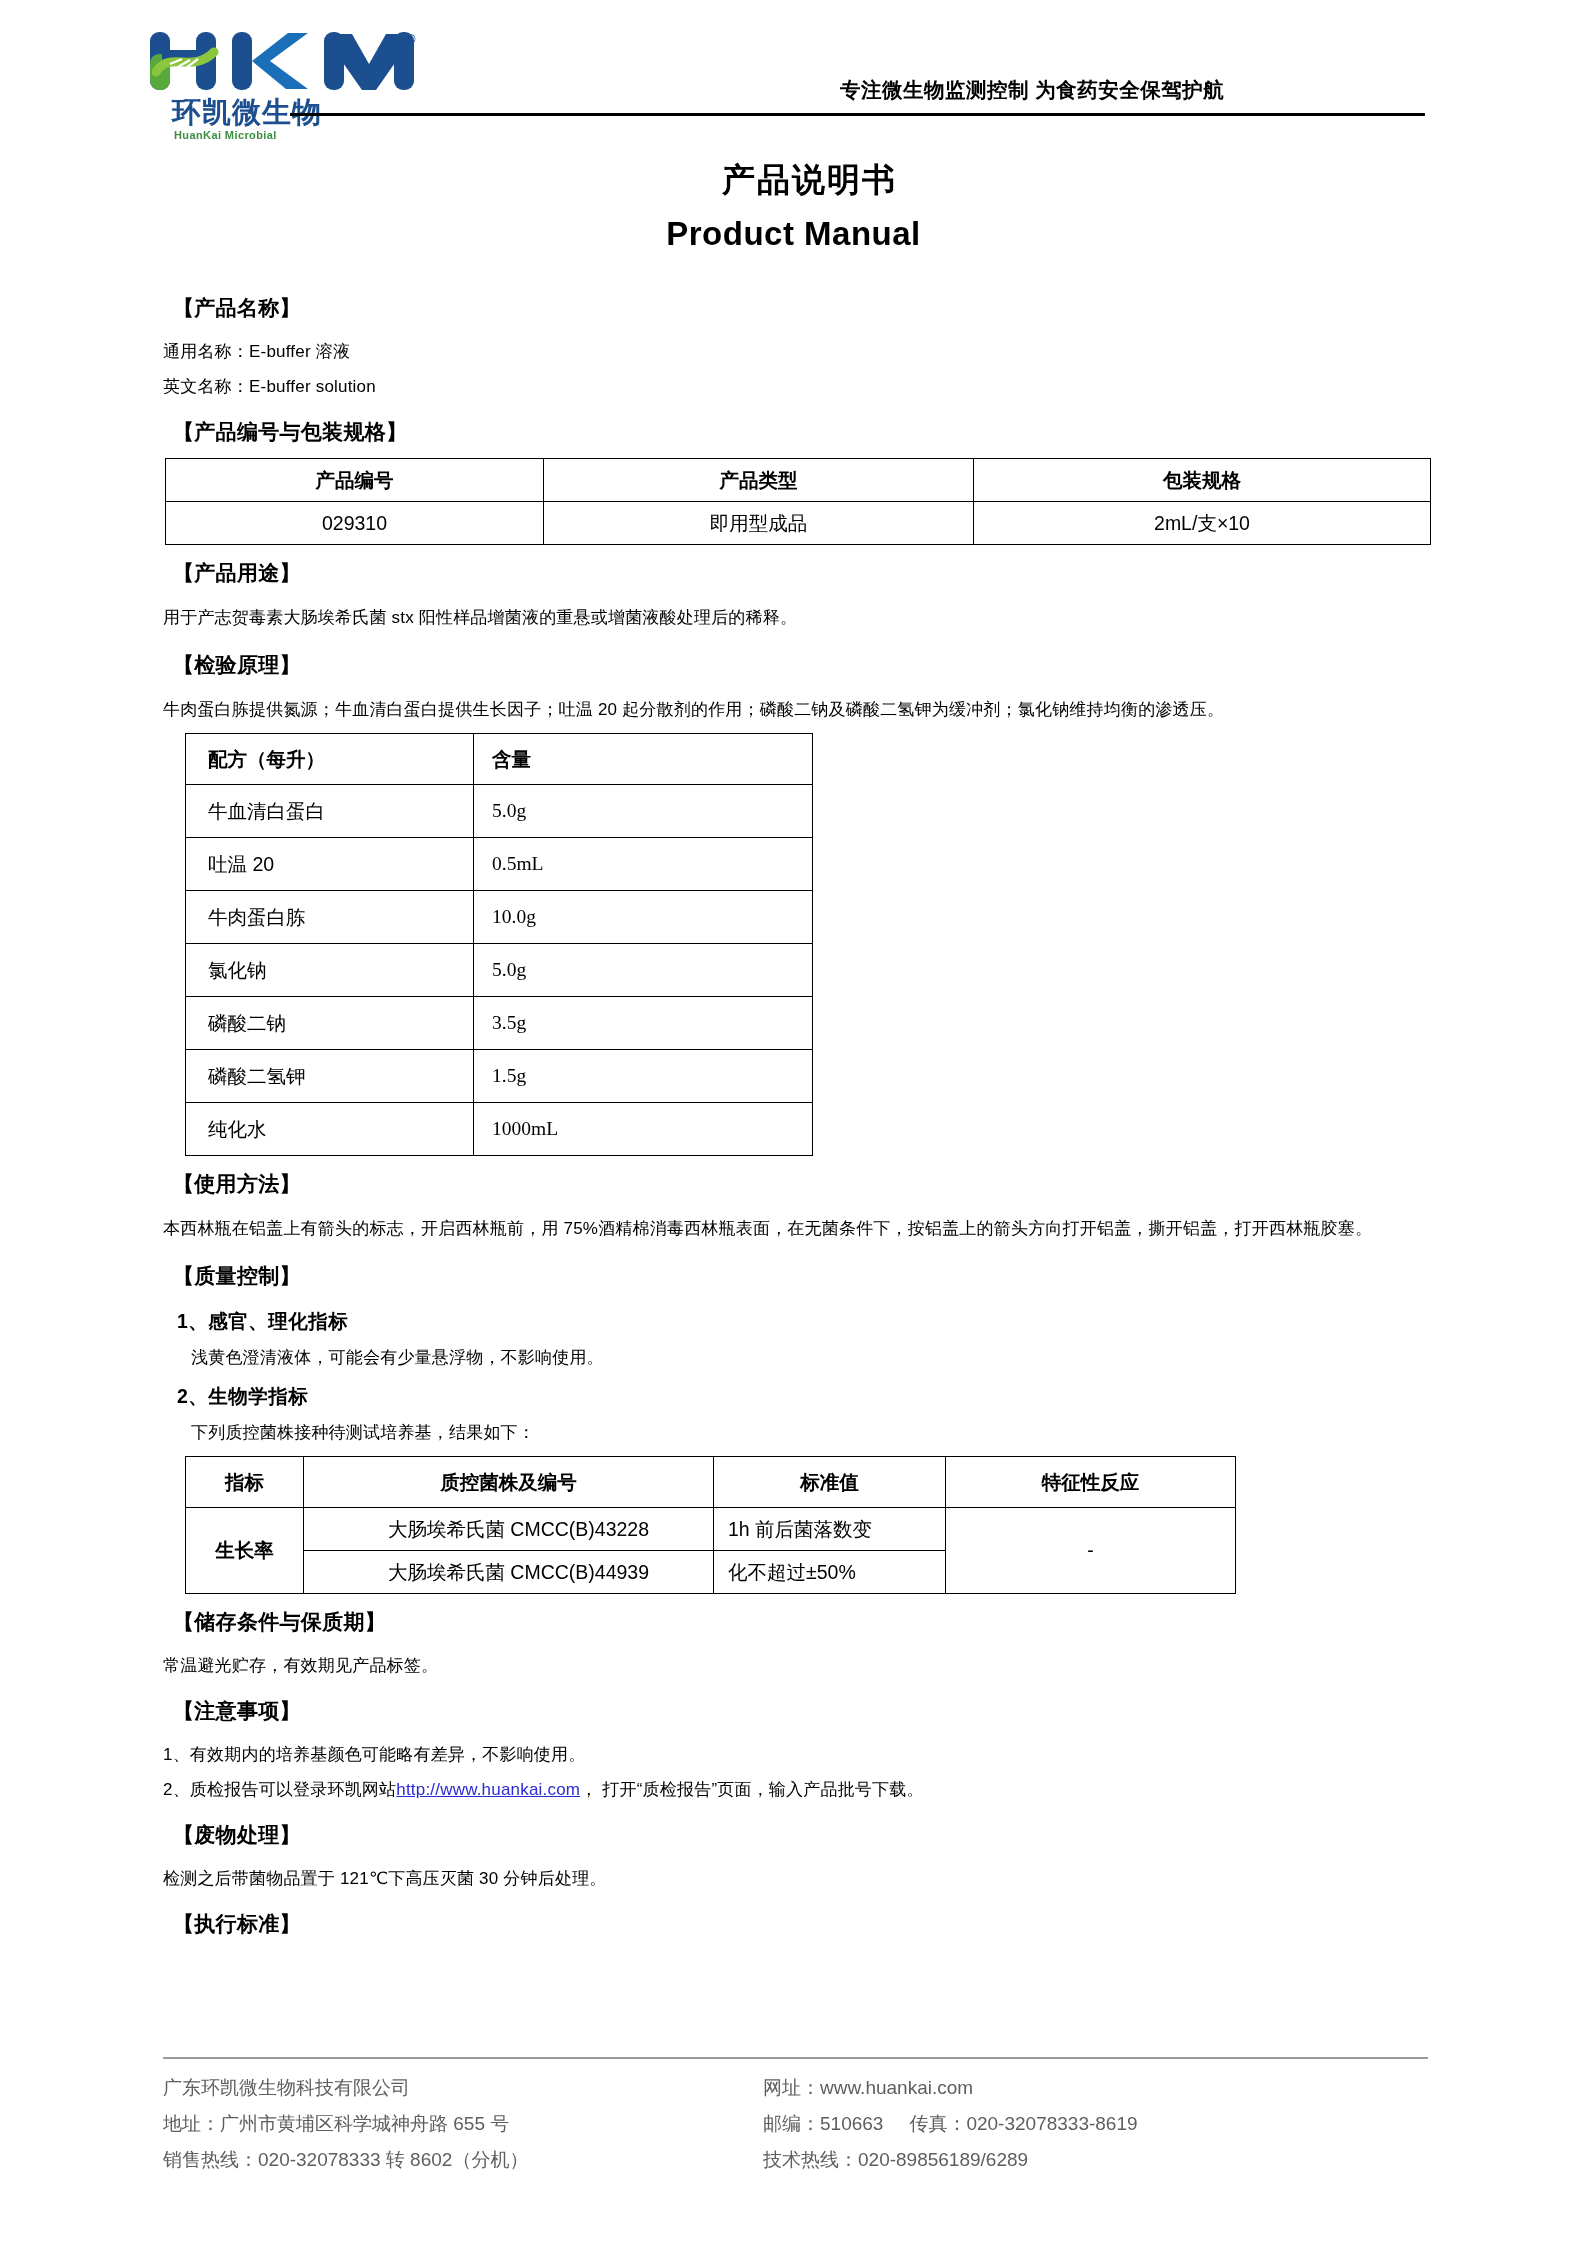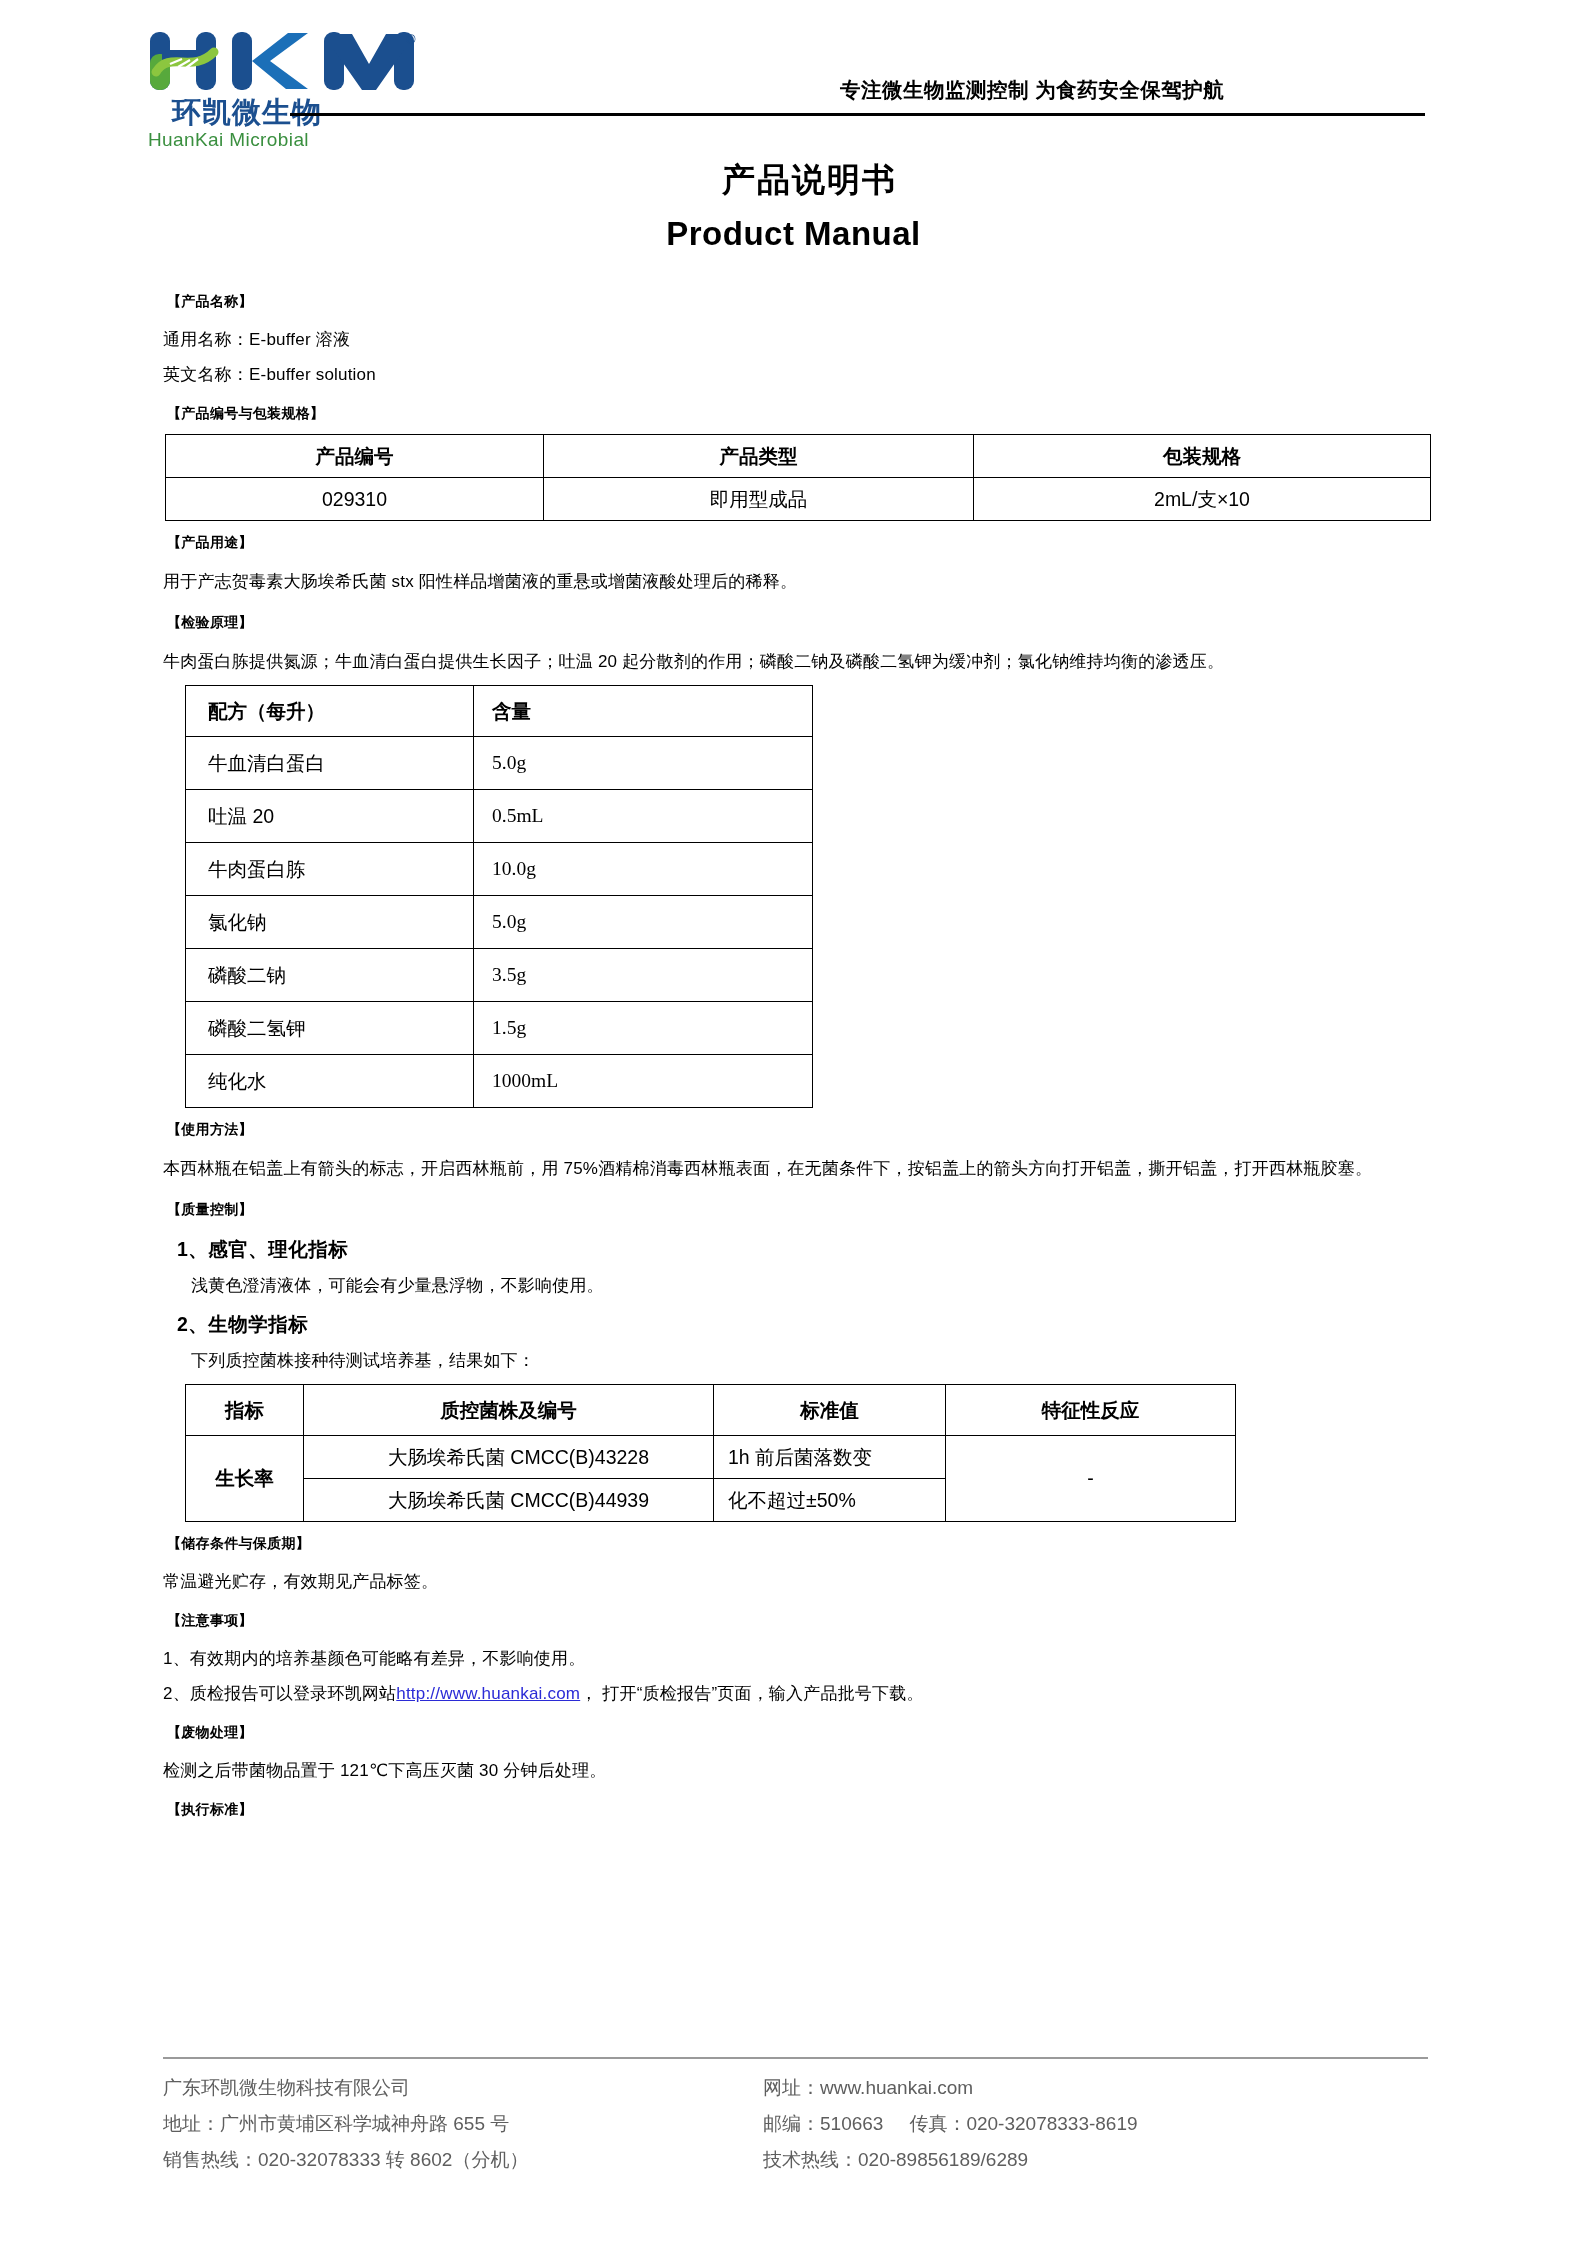--- a/index.html
+++ b/index.html
@@ -44,25 +44,26 @@
     font-size: 29px;
     font-weight: bold;
     color: #1b4f8f;
     letter-spacing: 1px;
     line-height: 32px;
     margin-top: 2px;
     margin-left: 24px;
   }
   .logo-sub-en {
     font-family: "Liberation Sans", sans-serif;
-    font-size: 19px;
-    font-weight: normal;
+    font-size: 11px;
+    font-weight: bold;
     color: #3a8f3f;
     letter-spacing: 0.4px;
     margin-top: 1px;
+    margin-left: 26px;
   }
   .tagline {
     position: absolute;
     left: 840px;
     top: 76px;
     font-family: "Liberation Sans", sans-serif;
     font-size: 20.5px;
     font-weight: bold;
     color: #000;
     letter-spacing: 0.5px;
@@ -100,24 +101,24 @@
   }
 
   
   .content {
     position: absolute;
     left: 163px;
     top: 280px;
     width: 1270px;
   }
   .sec-head {
-    font-size: 14px;
+    font-size: 21px;
     font-weight: bold;
     letter-spacing: 0.3px;
-    margin: 4px;
+    margin: 10px;
     padding: 4px 0 3px 0;
     line-height: 27px;
   }
   .para {
     font-size: 17px;
     line-height: 36px;
     margin: 0;
     padding: 1px 0 1px 0;
     letter-spacing: 0.2px;
   }

